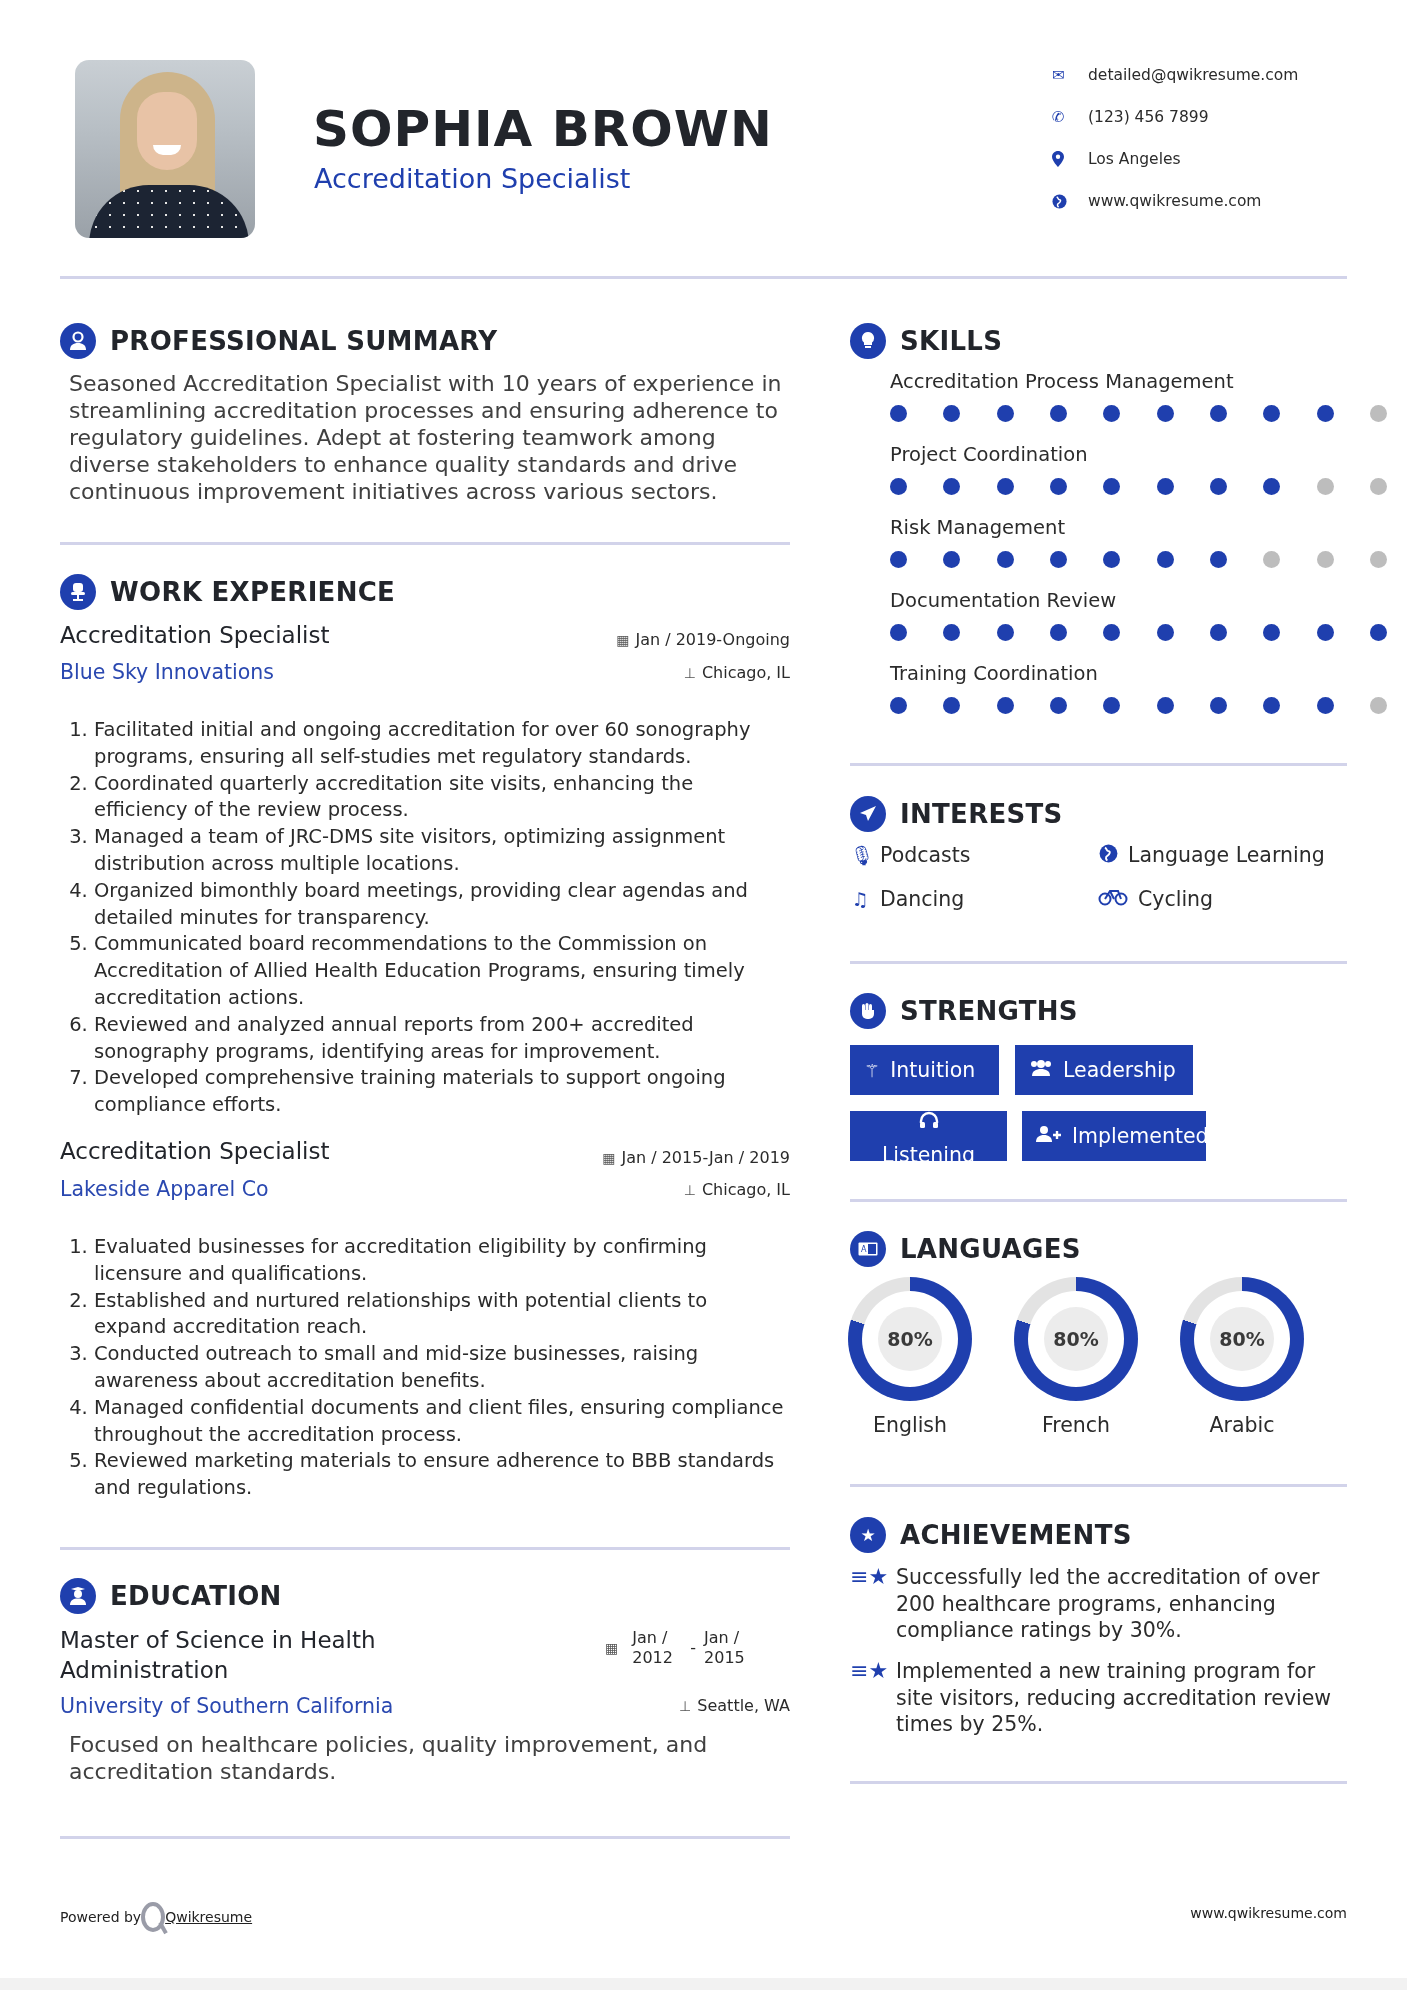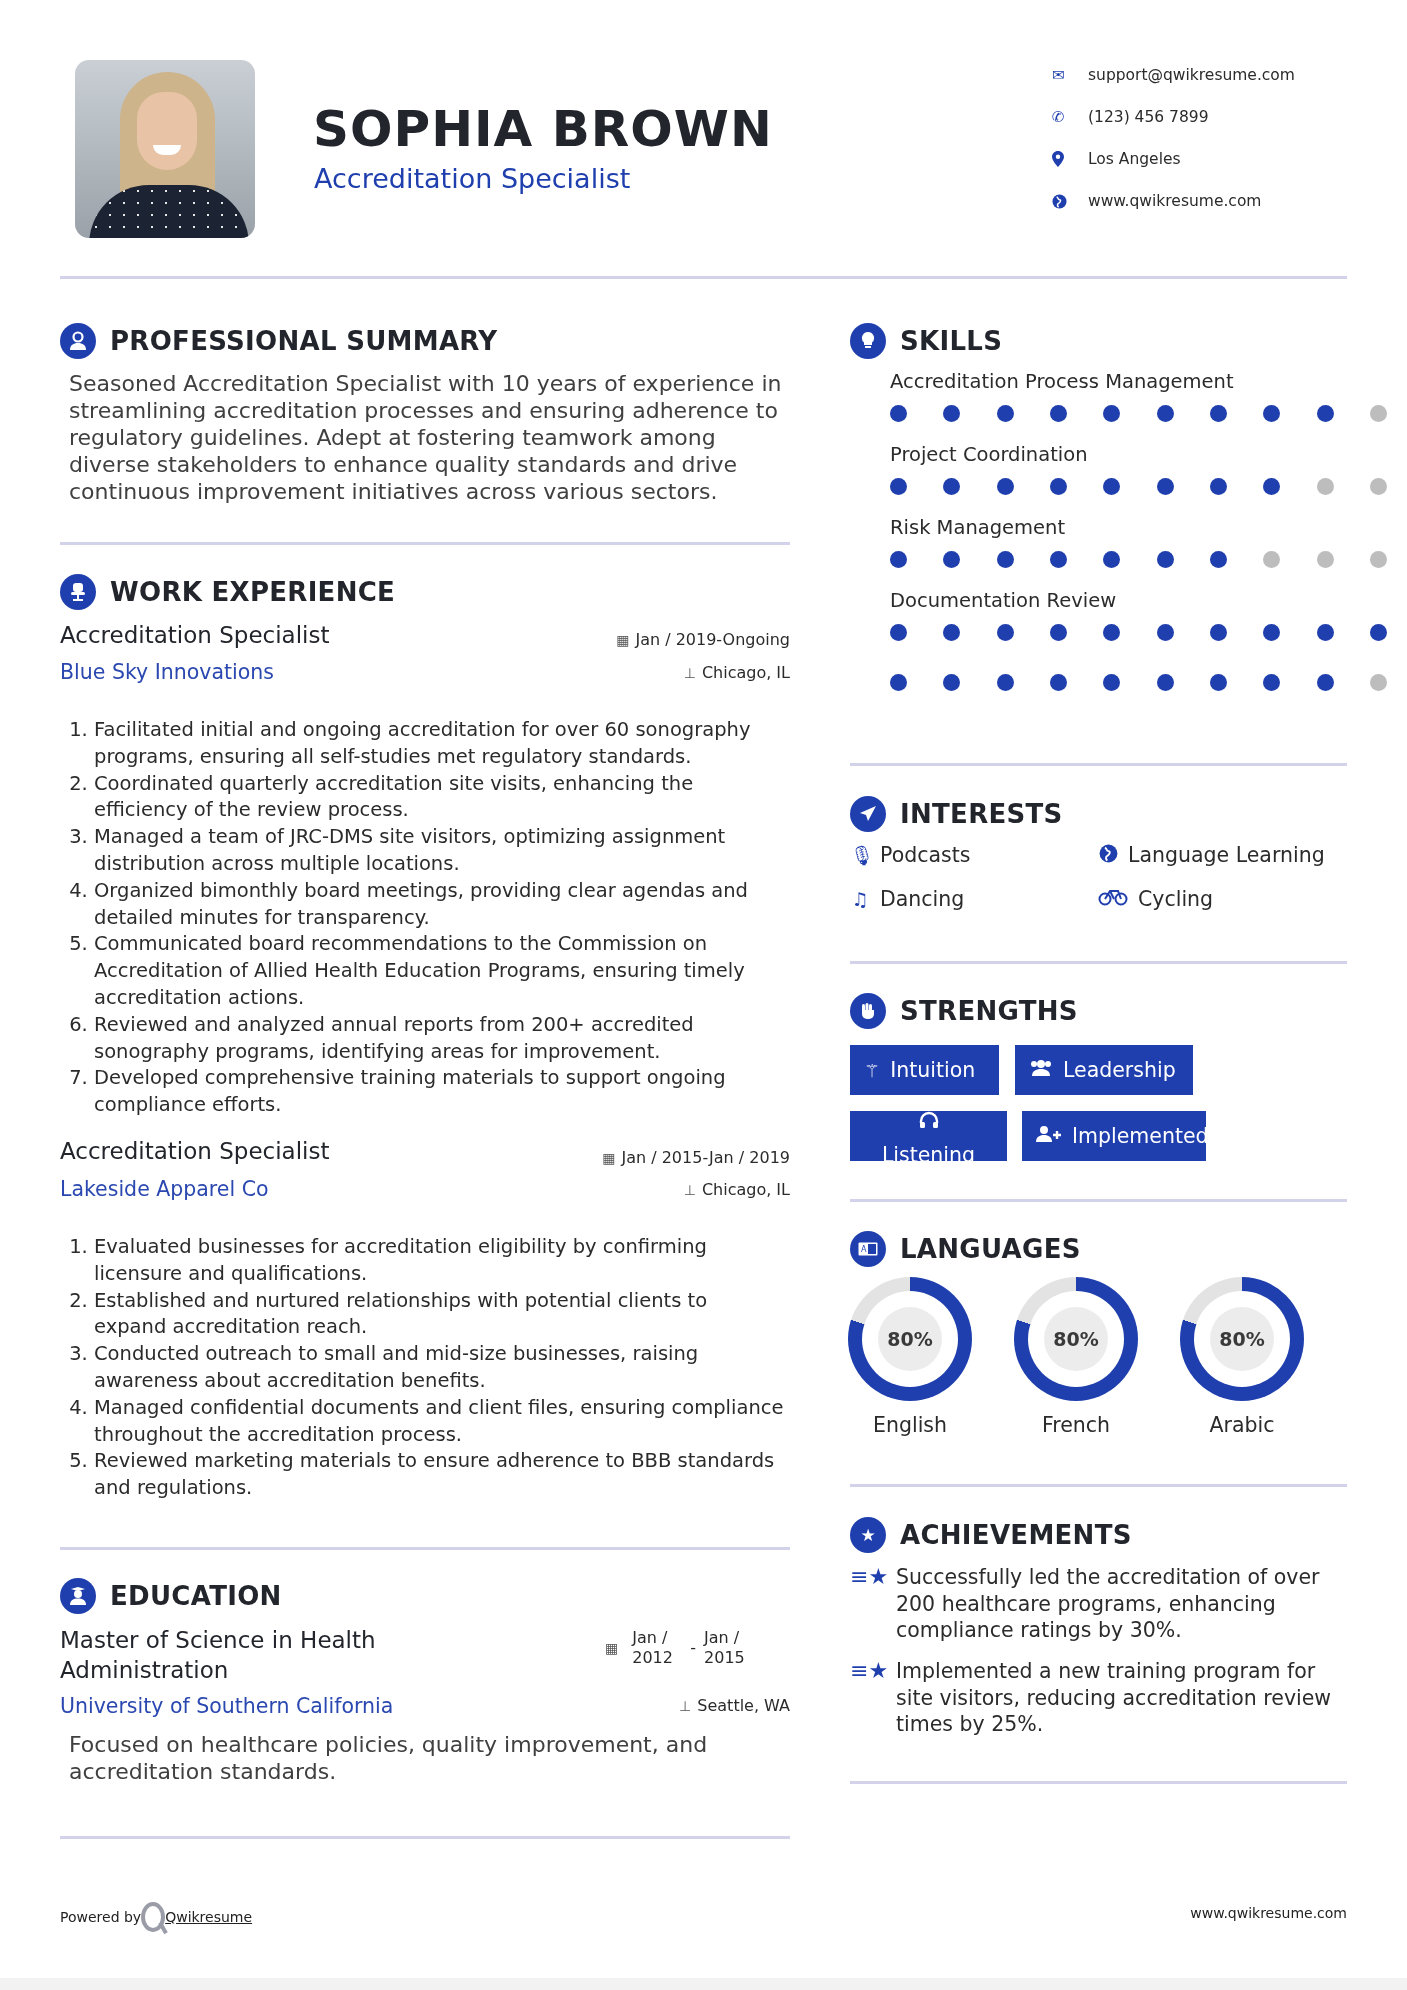--- a/index.html
+++ b/index.html
@@ -63,21 +63,21 @@
     <div class="face"></div>
     <div class="smile"></div>
     <div class="shirt"></div>
 </div>
 <div class="abs name">SOPHIA BROWN</div>
 <div class="abs jobtitle">Accreditation Specialist</div>
 
 <div class="abs contact">
   <div class="row">
     <span class="ic">✉</span>
-    <span>support@qwikresume.com</span>
+    <span>detailed@qwikresume.com</span>
   </div>
   <div class="row">
     <span class="ic">✆</span>
     <span>(123) 456 7899</span>
   </div>
   <div class="row">
     <span class="ic">
       <svg width="12" height="16" viewBox="0 0 12 16">
           <path d="M6 0C2.7 0 0 2.6 0 5.8 0 10 6 16 6 16s6-6 6-10.2C12 2.6 9.3 0 6 0zm0 8a2.2 2.2 0 110-4.4A2.2 2.2 0 016 8z" fill="#1f3fae"></path>
         </svg>
@@ -251,20 +251,21 @@
         <span class="dot"></span>
         <span class="dot"></span>
         <span class="dot"></span>
         <span class="dot"></span>
         <span class="dot"></span>
         <span class="dot"></span>
         <span class="dot"></span>
       </div>
   </div>
   <div style="height:73px;">
+    <div class="skill-label">Training Coordination</div>
     <div class="dots">
         <span class="dot"></span>
         <span class="dot"></span>
         <span class="dot"></span>
         <span class="dot"></span>
         <span class="dot"></span>
         <span class="dot"></span>
         <span class="dot"></span>
         <span class="dot"></span>
         <span class="dot"></span>

